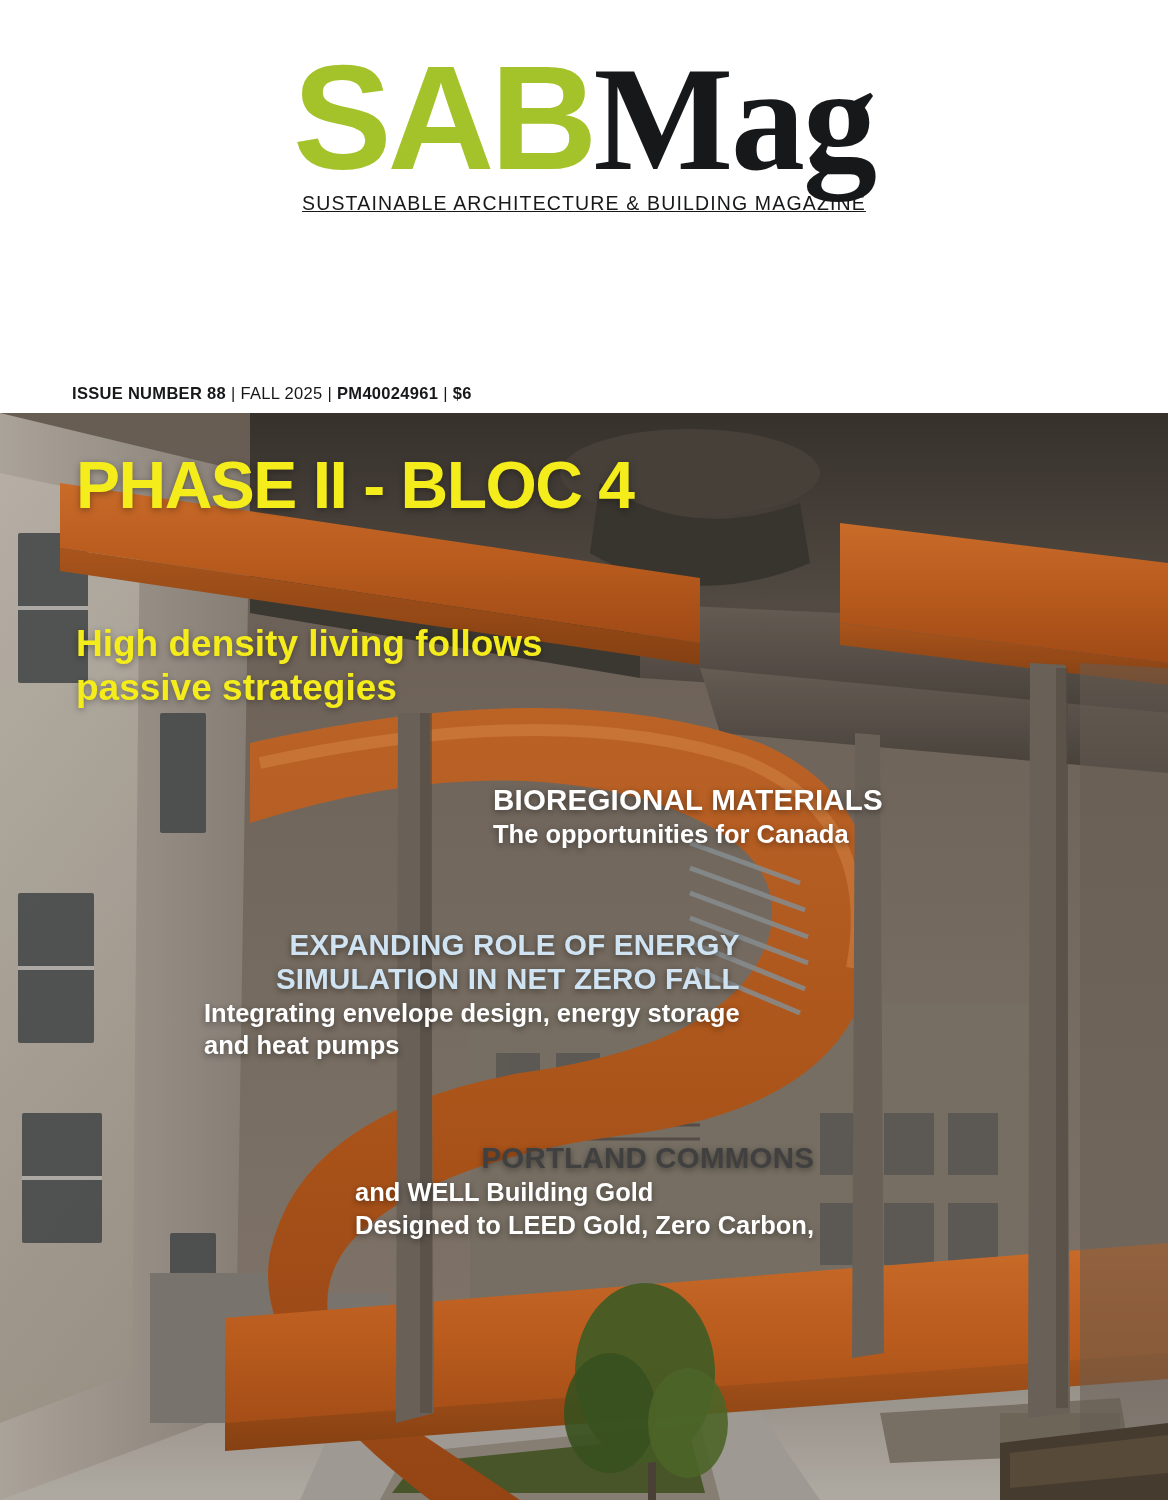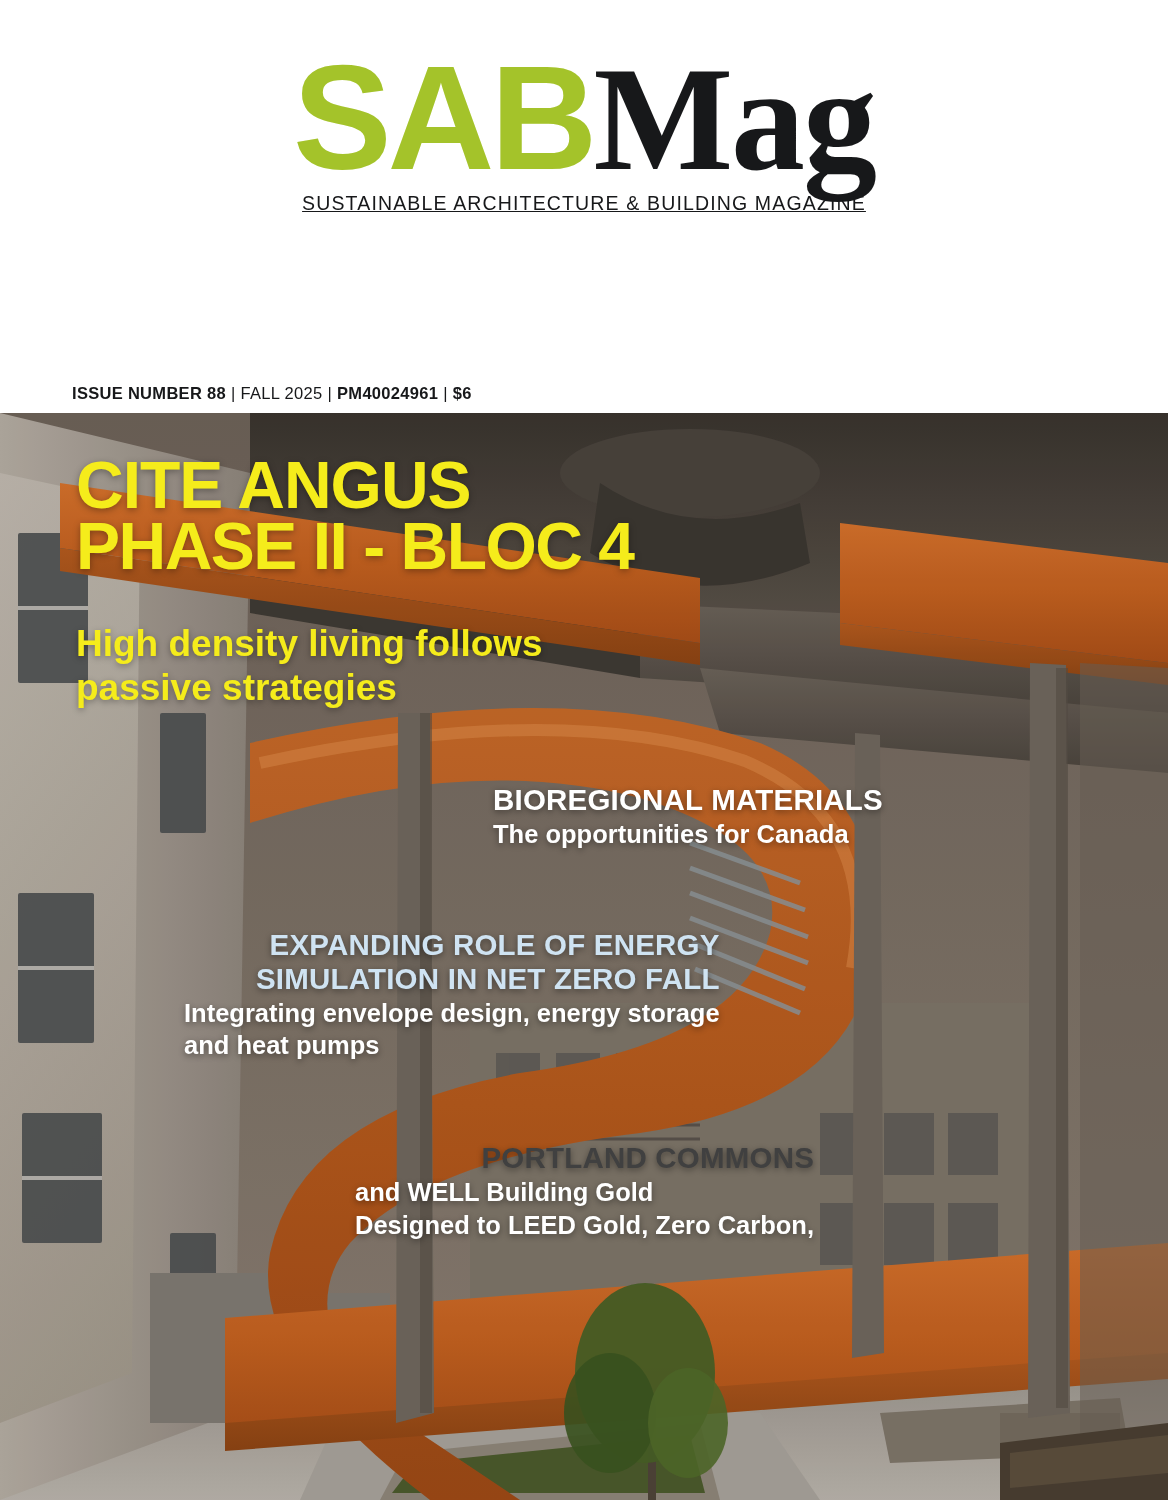--- a/index.html
+++ b/index.html
@@ -108,21 +108,21 @@
     letter-spacing: 0.2px;
     text-align: right;
   }
   .teaser .t-sub {
     font-weight: bold;
     font-size: 25.5px;
     line-height: 1.2;
     margin-top: 2px;
   }
   .teaser-1 { top: 783px; left: 493px; }
-  .teaser-2 { top: 928px; left: 184px; }
+  .teaser-2 { top: 928px; left: 204px; }
   .teaser-3 { top: 1141px; left: 355px; }
   .teaser-2 .t-title { color: #cfe3f2; }
   .teaser-3 .t-title { color: #404040; }
 </style>
 </head>
 <body>
 
 <div class="cover">
 
   <div class="masthead">
@@ -279,21 +279,20 @@
       <polygon points="1080,250 1168,255 1168,1087 1080,1087" fill="#6b6257" opacity="0.55"></polygon>
 
       <polygon points="1000,1030 1168,1010 1168,1087 1000,1087" fill="#4a3f32"></polygon>
       <polygon points="1010,1040 1168,1022 1168,1060 1010,1075" fill="#5c4e3d"></polygon>
 
       <rect x="0" y="0" width="1168" height="1087" fill="#000" opacity="0.05"></rect>
     </svg>
   </div>
 
   <div class="headline">
-    <div class="l1">CITE ANGUS</div>
     <div class="l2">PHASE II - BLOC 4</div>
   </div>
   <div class="subhead">
     <div>High density living follows</div>
     <div>passive strategies</div>
   </div>
 
   <div class="teaser teaser-1">
     <div class="t-title">BIOREGIONAL MATERIALS</div>
     <div class="t-sub">The opportunities for Canada</div>

